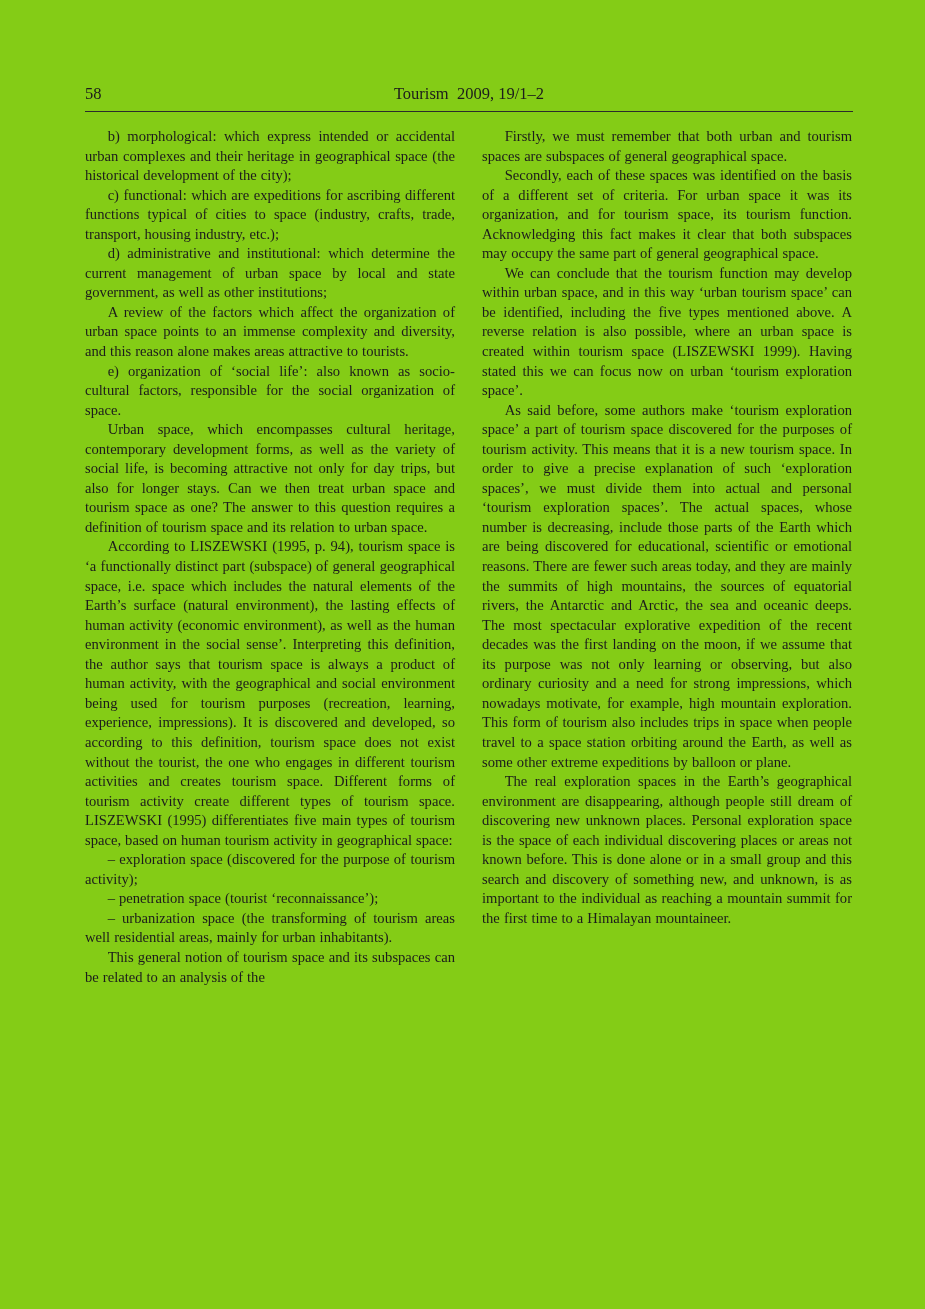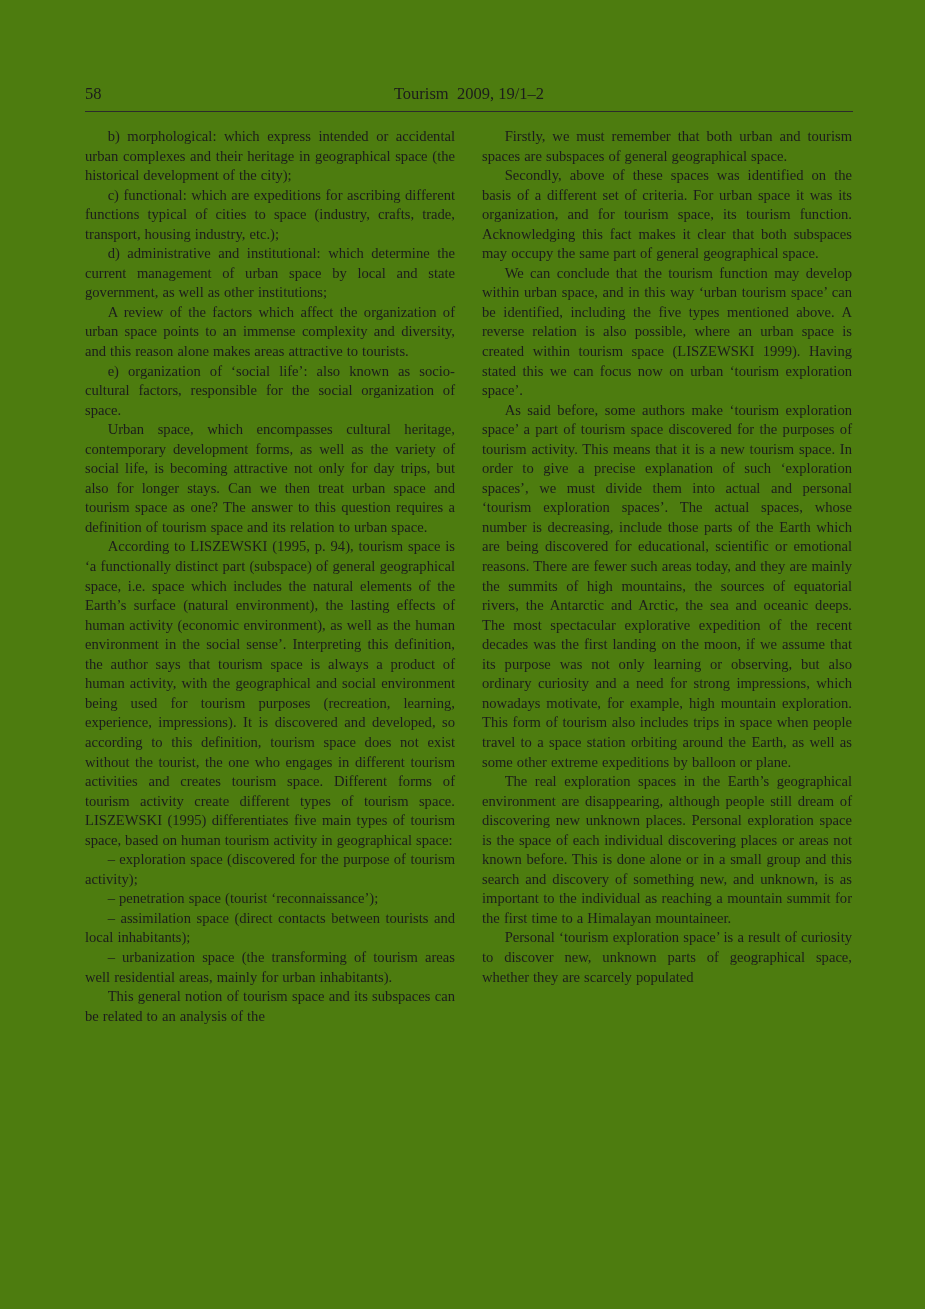--- a/index.html
+++ b/index.html
@@ -4,21 +4,21 @@
 <style>
   html, body {
     margin: 0;
     padding: 0;
     background: #ffffff;
   }
   .sheet {
     position: relative;
     width: 925px;
     height: 1309px;
-    background: #4d7c0f;
+    background: #84cc16;
     overflow: hidden;
     font-family: "Liberation Serif", "DejaVu Serif", serif;
     color: #1c1c1c;
   }
   .page-header {
     position: absolute;
     top: 84px;
     left: 85px;
     width: 768px;
     height: 22px;
@@ -83,29 +83,27 @@
     <div class="column">
       <p>b) morphological: which express intended or accidental urban complexes and their heritage in geographical space (the historical development of the city);</p>
       <p>c) functional: which are expeditions for ascribing different functions typical of cities to space (industry, crafts, trade, transport, housing industry, etc.);</p>
       <p>d) administrative and institutional: which determine the current management of urban space by local and state government, as well as other institutions;</p>
       <p>A review of the factors which affect the organization of urban space points to an immense complexity and diversity, and this reason alone makes areas attractive to tourists.</p>
       <p>e) organization of ‘social life’: also known as socio-cultural factors, responsible for the social organization of space.</p>
       <p>Urban space, which encompasses cultural heritage, contemporary development forms, as well as the variety of social life, is becoming attractive not only for day trips, but also for longer stays. Can we then treat urban space and tourism space as one? The answer to this question requires a definition of tourism space and its relation to urban space.</p>
       <p>According to LISZEWSKI (1995, p. 94), tourism space is ‘a functionally distinct part (subspace) of general geographical space, i.e. space which includes the natural elements of the Earth’s surface (natural environment), the lasting effects of human activity (economic environment), as well as the human environment in the social sense’. Interpreting this definition, the author says that tourism space is always a product of human activity, with the geographical and social environment being used for tourism purposes (recreation, learning, experience, impressions). It is discovered and developed, so according to this definition, tourism space does not exist without the tourist, the one who engages in different tourism activities and creates tourism space. Different forms of tourism activity create different types of tourism space. LISZEWSKI (1995) differentiates five main types of tourism space, based on human tourism activity in geographical space:</p>
       <p>– exploration space (discovered for the purpose of tourism activity);</p>
       <p>– penetration space (tourist ‘reconnaissance’);</p>
-      <p>– assimilation space (direct contacts between tourists and local inhabitants);</p>
       <p>– urbanization space (the transforming of tourism areas well residential areas, mainly for urban inhabitants).</p>
       <p>This general notion of tourism space and its subspaces can be related to an analysis of the</p>
     </div>
 
     <div class="column">
       <p>Firstly, we must remember that both urban and tourism spaces are subspaces of general geographical space.</p>
-      <p>Secondly, above of these spaces was identified on the basis of a different set of criteria. For urban space it was its organization, and for tourism space, its tourism function. Acknowledging this fact makes it clear that both subspaces may occupy the same part of general geographical space.</p>
+      <p>Secondly, each of these spaces was identified on the basis of a different set of criteria. For urban space it was its organization, and for tourism space, its tourism function. Acknowledging this fact makes it clear that both subspaces may occupy the same part of general geographical space.</p>
       <p>We can conclude that the tourism function may develop within urban space, and in this way ‘urban tourism space’ can be identified, including the five types mentioned above. A reverse relation is also possible, where an urban space is created within tourism space (LISZEWSKI 1999). Having stated this we can focus now on urban ‘tourism exploration space’.</p>
       <p>As said before, some authors make ‘tourism exploration space’ a part of tourism space discovered for the purposes of tourism activity. This means that it is a new tourism space. In order to give a precise explanation of such ‘exploration spaces’, we must divide them into actual and personal ‘tourism exploration spaces’. The actual spaces, whose number is decreasing, include those parts of the Earth which are being discovered for educational, scientific or emotional reasons. There are fewer such areas today, and they are mainly the summits of high mountains, the sources of equatorial rivers, the Antarctic and Arctic, the sea and oceanic deeps. The most spectacular explorative expedition of the recent decades was the first landing on the moon, if we assume that its purpose was not only learning or observing, but also ordinary curiosity and a need for strong impressions, which nowadays motivate, for example, high mountain exploration. This form of tourism also includes trips in space when people travel to a space station orbiting around the Earth, as well as some other extreme expeditions by balloon or plane.</p>
       <p>The real exploration spaces in the Earth’s geographical environment are disappearing, although people still dream of discovering new unknown places. Personal exploration space is the space of each individual discovering places or areas not known before. This is done alone or in a small group and this search and discovery of something new, and unknown, is as important to the individual as reaching a mountain summit for the first time to a Himalayan mountaineer.</p>
-      <p>Personal ‘tourism exploration space’ is a result of curiosity to discover new, unknown parts of geographical space, whether they are scarcely populated</p>
     </div>
 
   </main>
 
 </div>
 
 </body></html>

